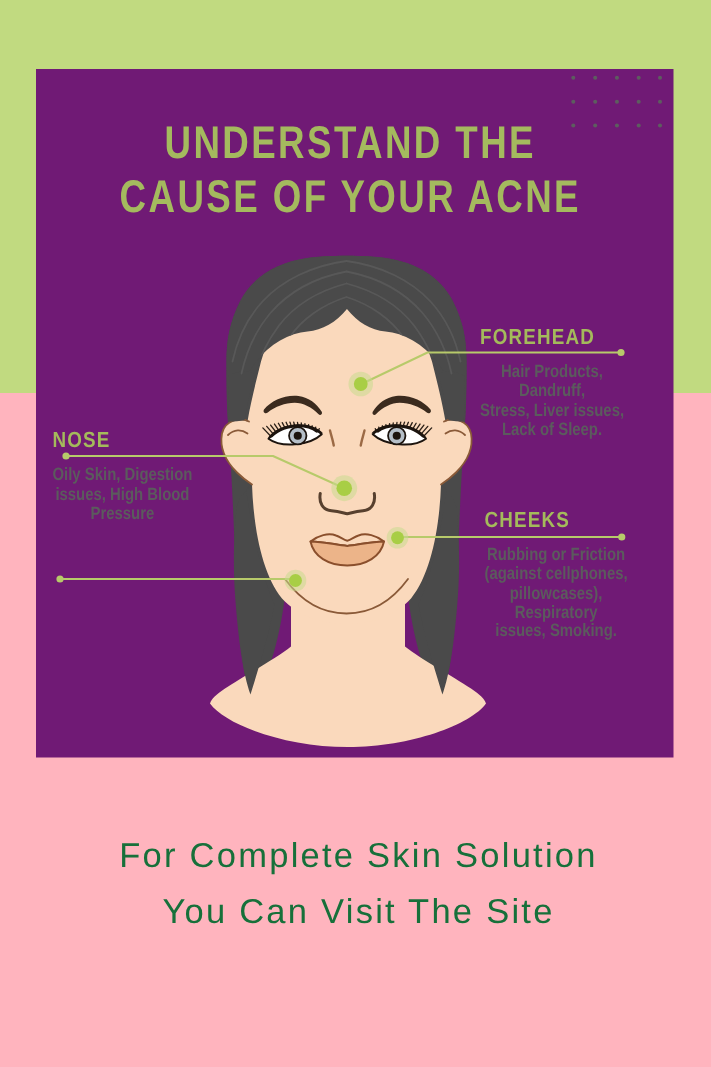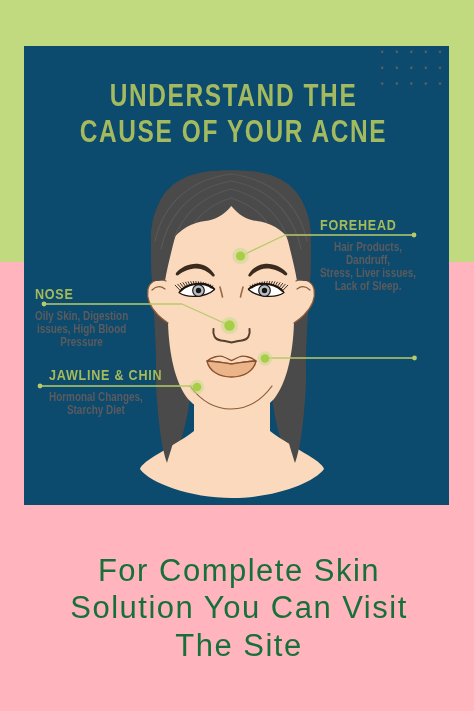--- a/index.html
+++ b/index.html
@@ -1,35 +1,35 @@
 <!DOCTYPE html>
 <html><head>
 <meta charset="utf-8">
 <style>
   html,body{margin:0;padding:0;}
   body{width:474px;height:711px;overflow:hidden;font-family:"Liberation Sans",sans-serif;background:#ffb4be;}
   #page{position:relative;width:474px;height:711px;overflow:hidden;}
   .bg-green{position:absolute;left:0;top:0;width:474px;height:262px;background:#c1da80;}
   .bg-pink{position:absolute;left:0;top:262px;width:474px;height:449px;background:#ffb4be;}
-  .card{position:absolute;left:24px;top:46px;width:425px;height:459px;background:#0c4a6e;overflow:hidden;}
+  .card{position:absolute;left:24px;top:46px;width:425px;height:459px;background:#701a75;overflow:hidden;}
   .dots{position:absolute;left:0px;top:0px;width:425px;height:60px;}
   .title{position:absolute;left:-3px;top:32px;width:425px;text-align:center;color:#a4ba5e;
      font-family:"Liberation Sans",sans-serif;font-weight:bold;font-size:30.6px;letter-spacing:2.0px;line-height:35.8px;}
   .title div{transform:scaleX(0.80);}
   .faceWrap{position:absolute;left:-24px;top:-45px;width:474px;height:711px;}
   .calloutLayer{position:absolute;left:-24px;top:-45px;width:474px;height:711px;}
   .callout{position:absolute;white-space:nowrap;text-align:center;}
   .co-body,.co-label{width:max-content;}
   .co-label{color:#a4ba5b;font-weight:bold;font-size:14.6px;letter-spacing:0.9px;
      font-family:"Liberation Sans",sans-serif;line-height:14px;transform:scaleX(0.86);transform-origin:left top;}
   .co-body{color:#5b5b5d;font-size:11.9px;line-height:12.85px;font-weight:bold;
      font-family:"Liberation Sans",sans-serif;transform:scaleX(0.835);transform-origin:left top;}
   .co-body div{height:12.85px;}
   .footer{position:absolute;left:55px;top:552px;width:368px;text-align:center;color:#17703a;
-     font-size:31px;line-height:37.4px;letter-spacing:1.5px;font-family:"Liberation Sans",sans-serif;}
+     font-size:23px;line-height:37.4px;letter-spacing:1.5px;font-family:"Liberation Sans",sans-serif;}
 </style>
 </head>
 <body>
 
 <div id="page">
   <div class="bg-green"></div>
   <div class="bg-pink"></div>
   <div class="card">
 
     <svg class="dots" viewBox="0 0 425 60">
@@ -199,23 +199,26 @@
 
   <div class="callout" style="left:35px;top:287px;">
       <div class="co-label">NOSE</div>
       <div class="co-body" style="margin-top:9px;">
         <div>Oily Skin, Digestion</div>
         <div>issues, High Blood</div>
         <div>Pressure</div>
       </div>
     </div>
 
-
-  <div class="callout" style="left:49px;top:368px;">
-      <div class="co-label">JAWLINE &amp; CHIN</div>
+  <div class="callout" style="left:322.5px;top:340px;">
+      <div class="co-label">CHEEKS</div>
       <div class="co-body" style="margin-top:9px;">
-        <div>Hormonal Changes,</div>
-        <div>Starchy Diet</div>
+        <div>Rubbing or Friction</div>
+        <div>(against cellphones,</div>
+        <div>pillowcases),</div>
+        <div>Respiratory</div>
+        <div>issues, Smoking.</div>
       </div>
     </div>
+
 
   <div class="footer">For Complete Skin Solution You Can Visit The Site</div>
 </div>
 
 </body></html>

